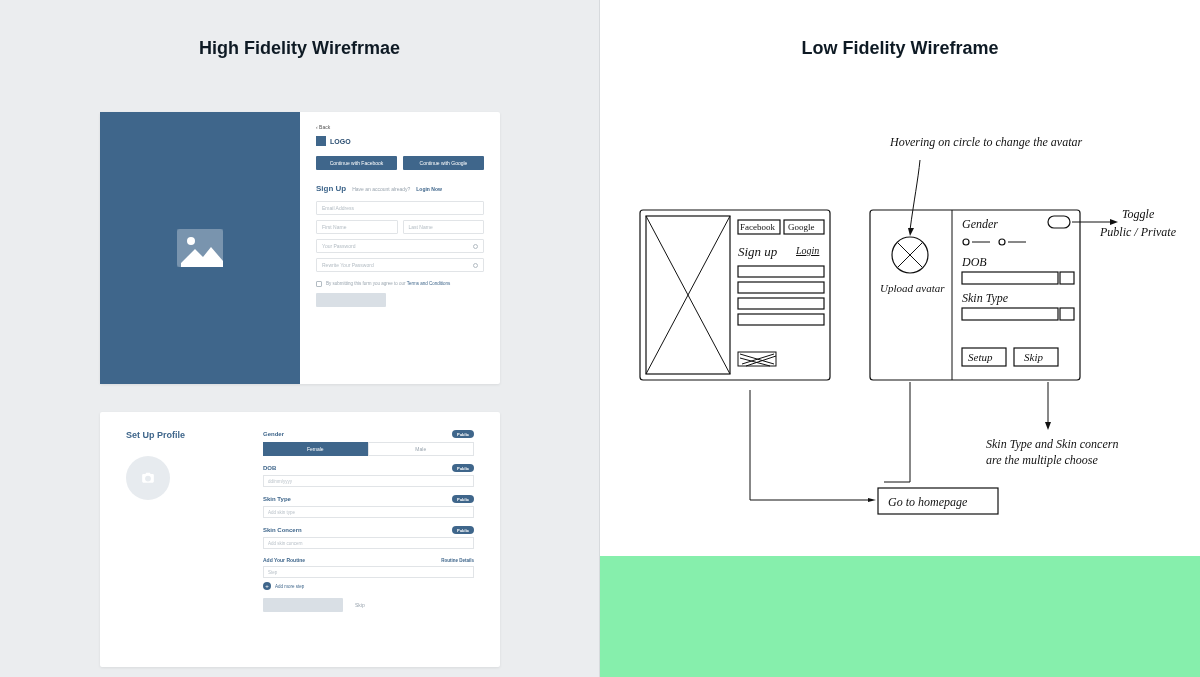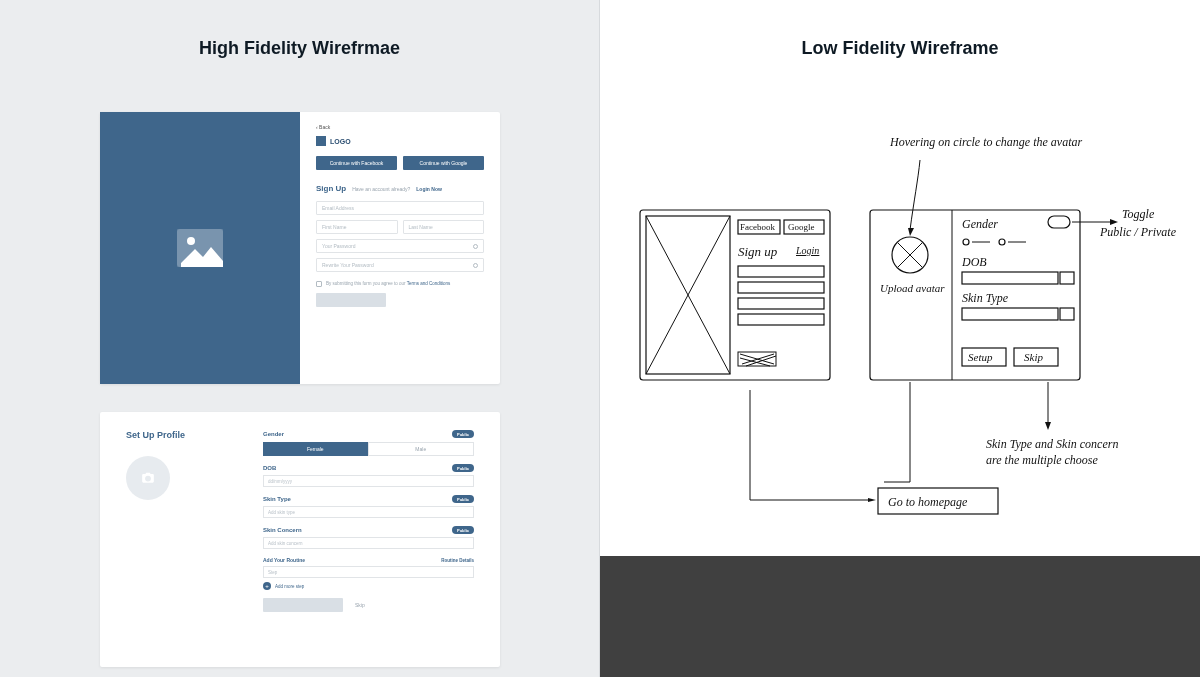--- a/index.html
+++ b/index.html
@@ -1,21 +1,21 @@
 <!DOCTYPE html>
 <html><head>
 <meta charset="utf-8">
 <style>
   * { box-sizing: border-box; margin: 0; padding: 0; }
   html, body { width: 1200px; height: 677px; font-family: "Helvetica Neue", Arial, sans-serif; }
   .page {
     display: flex;
     width: 1200px;
     height: 677px;
-    background: #404040;
+    background: #86efac;
   }
   .left {
     width: 600px;
     height: 677px;
     background: #ebedef;
     border-right: 1px solid #d7dadd;
     position: relative;
   }
   .right {
     width: 600px;

